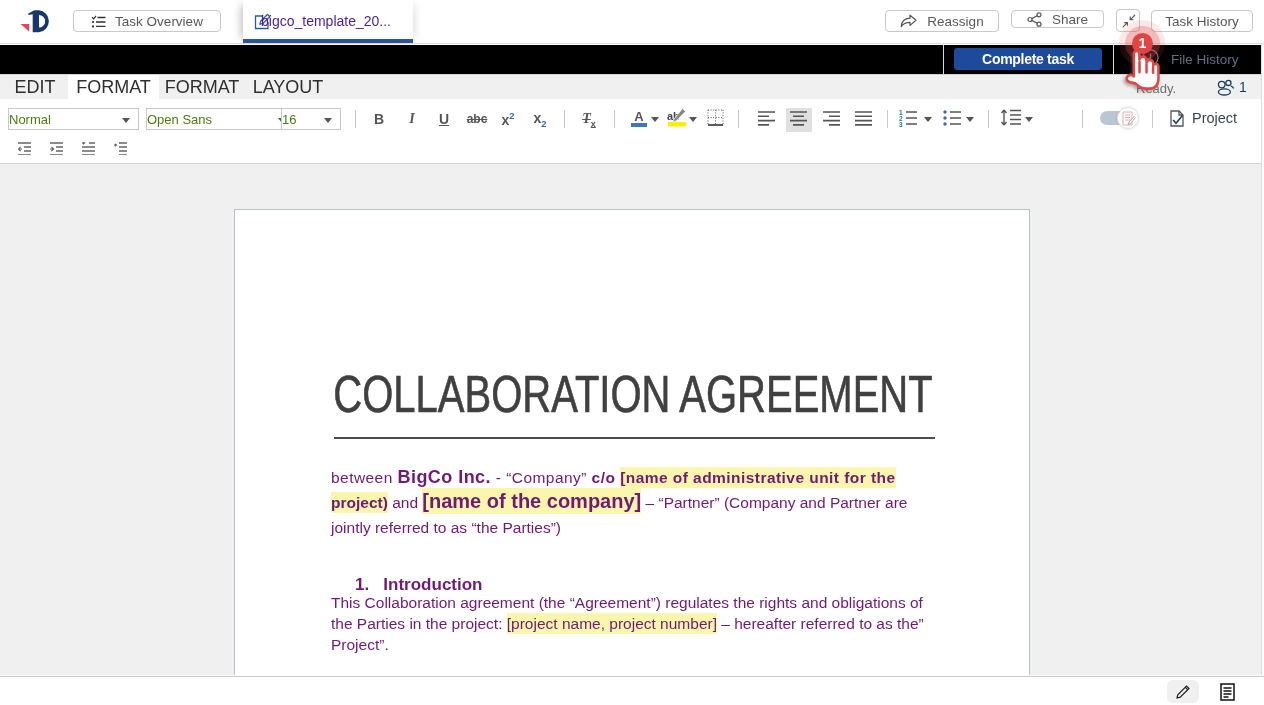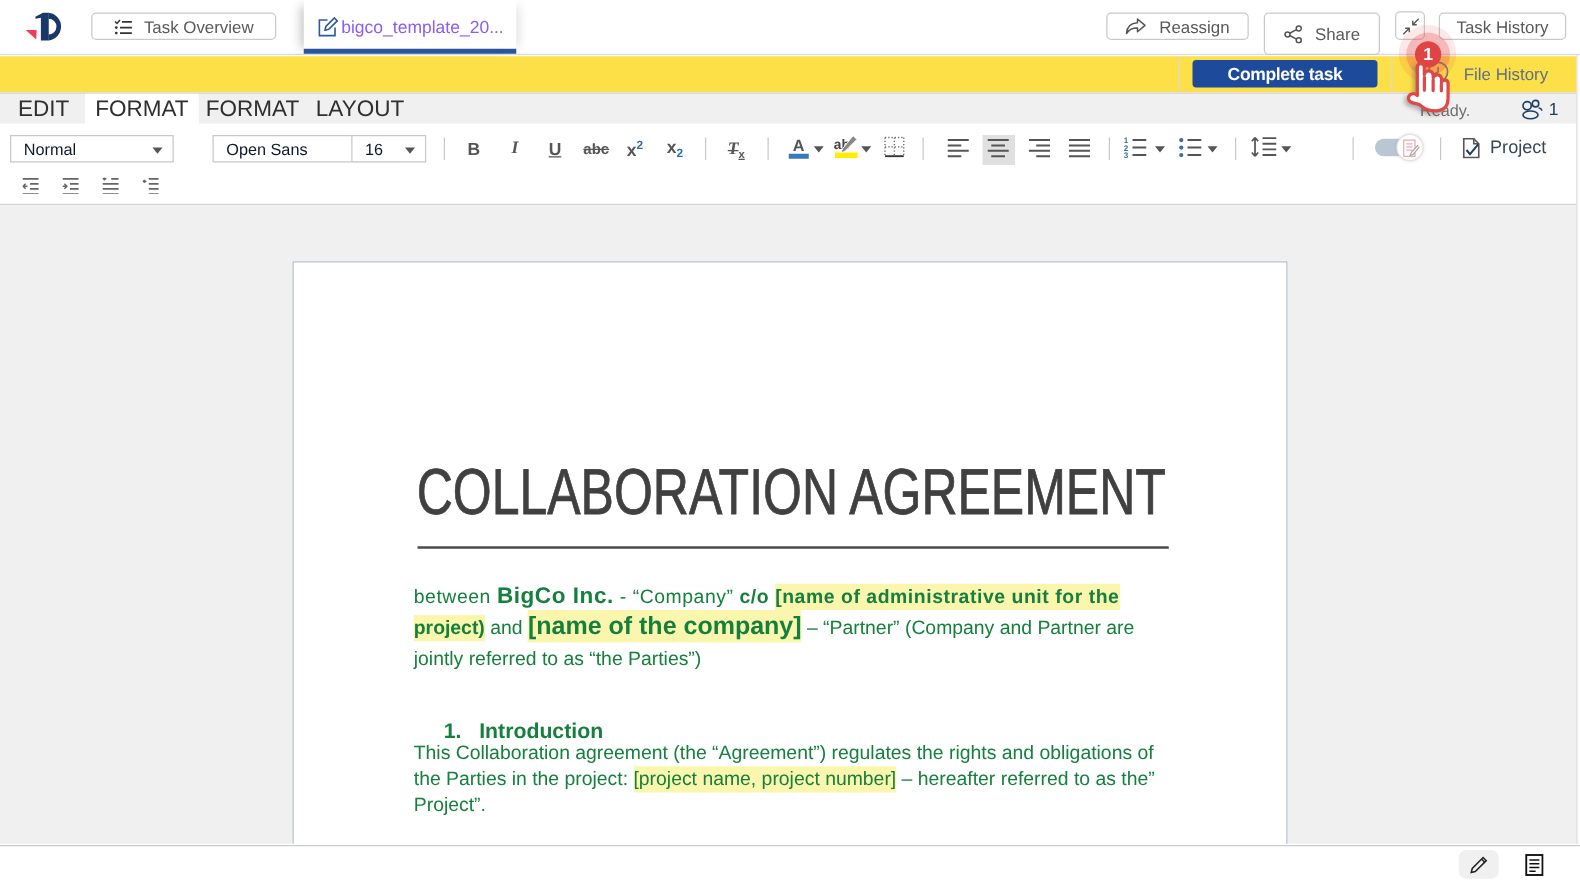--- a/index.html
+++ b/index.html
@@ -7,56 +7,56 @@
   body { font-family:"Liberation Sans", sans-serif; position:relative; background:#fff; }
   .abs { position:absolute; }
   
   #row1 { left:0; top:0; width:1264px; height:44px; background:#fff; border-bottom:1px solid #dcdcdc; }
   .btn { position:absolute; border:1px solid #c9c9c9; border-radius:4px; background:#fff;
          color:#595959; font-size:13.5px; display:flex; align-items:center; justify-content:center; }
   #btn-task-overview { left:73px; top:10px; width:148px; height:22px; gap:9px; }
   #doctab { left:243px; top:0; width:170px; height:43px; background:#fff;
             box-shadow:-7px 0 8px -5px rgba(0,0,0,0.25), 7px 0 8px -5px rgba(0,0,0,0.12); }
   #doctab .underline { position:absolute; left:0; bottom:0px; width:100%; height:4px; background:#2b5599; }
-  #doctab .label { position:absolute; left:30px; top:13px; font-size:14px; color:#8b5cf6; white-space:nowrap; }
+  #doctab .label { position:absolute; left:18px; top:13px; font-size:14px; color:#4c1d95; white-space:nowrap; }
   #btn-reassign { left:885px; top:10px; width:114px; height:22px; gap:10px; }
-  #btn-share { left:1011px; top:10px; width:93px; height:34px; gap:10px; }
+  #btn-share { left:1011px; top:10px; width:93px; height:18px; gap:10px; }
   #btn-mini { left:1116px; top:9px; width:24px; height:23px; }
   #btn-taskhistory { left:1151px; top:10px; width:102px; height:22px; }
   
-  #row2 { left:0; top:45px; width:1264px; height:29px; background:#fde047; }
+  #row2 { left:0; top:45px; width:1264px; height:29px; background:#000000; }
   #row2 .vline { position:absolute; top:0; width:1px; height:29px; background:#d9d9d9; }
   #btn-complete { position:absolute; left:954px; top:3px; width:148px; height:22px; background:#1e4a9c;
                   border-radius:3px; color:#fff; font-weight:bold; font-size:14px; letter-spacing:-0.3px;
                   display:flex; align-items:center; justify-content:center; }
   #filehistory { position:absolute; left:1171px; top:7px; font-size:13.5px; color:#5d7186; }
   
   #tabstrip { left:0; top:74px; width:1264px; height:25px; background:#f0f0f0; border-top:1px solid #d4d4d4; }
   .ttab { position:absolute; top:0; height:25px; font-size:18px; color:#2f2f2f;
           display:flex; align-items:center; justify-content:center; }
   #tab-format { background:#fff; }
   #ready { position:absolute; left:1136px; top:6px; font-size:13px; color:#6e6e6e; }
   #people { position:absolute; left:1216px; top:3px; color:#1c3f66; font-size:14px; display:flex; align-items:center; gap:4px;}
   
   #toolbar { left:0; top:99px; width:1264px; height:65px; background:#fff; border-bottom:1px solid #d4d4d4; }
   .sel { position:absolute; top:9px; height:22px; border:1px solid #c9c9c9; background:#fff;
-         font-size:13px; color:#0f172a; display:flex; align-items:center; padding-left:10px; }
+         font-size:13px; color:#4d7c0f; display:flex; align-items:center; }
   .sel .car { position:absolute; right:8px; top:9px; width:0; height:0;
               border-left:4px solid transparent; border-right:4px solid transparent; border-top:5px solid #555; }
   .tsep { position:absolute; top:11px; width:1px; height:18px; background:#c9c9c9; }
   .tbtn { position:absolute; top:9px; height:22px; display:flex; align-items:center; justify-content:center;
           color:#555; font-size:14px; font-weight:bold; }
   .car2 { width:0; height:0; border-left:4px solid transparent; border-right:4px solid transparent; border-top:5px solid #555; }
   
   #docarea { left:0; top:164px; width:1264px; height:511px; background:#f0f0f1; overflow:hidden; }
   #scrolltrack { position:absolute; right:0; top:0; width:3px; height:511px; background:#fafafa; border-left:1px solid #e2e2e2; }
   #page { position:absolute; left:234px; top:45px; width:796px; height:600px; background:#fff; border:1px solid #b5c2cc; }
   #title { position:absolute; left:0; top:164px; width:796px; text-align:center; font-size:40px; line-height:40px; color:#404040; -webkit-text-stroke:0.5px #404040; transform:scaleY(1.30); transform-origin:50% 50%; }
   #titlehr { position:absolute; left:99px; top:227px; width:601px; height:2px; background:#4c4c4c; }
-  .bodytext { position:absolute; left:96px; width:606px; font-size:15.5px; line-height:25px; color:#15803d; }
+  .bodytext { position:absolute; left:96px; width:606px; font-size:15.5px; line-height:25px; color:#701a75; }
   .bb1 { font-size:18px; font-weight:bold; line-height:16px; }
   .bb2 { font-size:20px; font-weight:bold; line-height:16px; }
   .hl { background:#fbf6ae; padding:2px 0; }
   b { font-weight:bold; }
   
   #footer { left:0; top:676px; width:1264px; height:29px; background:#fff; border-top:1px solid #c6ccd4; }
   #pencilbtn { position:absolute; left:1167px; top:3px; width:32px; height:23px; background:#f0f0f0; border-radius:6px;
                display:flex; align-items:center; justify-content:center; }
 </style>
 </head>
@@ -134,21 +134,21 @@
       <path d="M14.9 8.2 c1.5 0.35 2.4 1.1 2.7 2.3"></path>
       <circle cx="5.7" cy="6.6" r="3.3"></circle>
       <ellipse cx="8.4" cy="13.9" rx="6" ry="3.1"></ellipse>
     </svg>
     <span>1</span>
   </div>
 </div>
 
 <div class="abs" id="toolbar">
   <div class="sel" style="left:8px; width:131px;">Normal<span class="car"></span></div>
-  <div class="sel" style="left:146px; width:149px;margin-left:24px;">Open Sans<span class="car"></span></div>
+  <div class="sel" style="left:146px; width:149px;">Open Sans<span class="car"></span></div>
   <div class="sel" style="left:281px; width:60px;">16<span class="car"></span></div>
   <div class="tsep" style="left:355px;"></div>
   <div class="tbtn" style="left:370px; width:18px;">B</div>
   <div class="tbtn" style="left:403px; width:18px;">
       <i style="font-family:'Liberation Serif',serif;">I</i>
     </div>
   <div class="tbtn" style="left:435px; width:18px;">
       <u>U</u>
     </div>
   <div class="tbtn" style="left:465px; width:24px; font-size:12px;">

